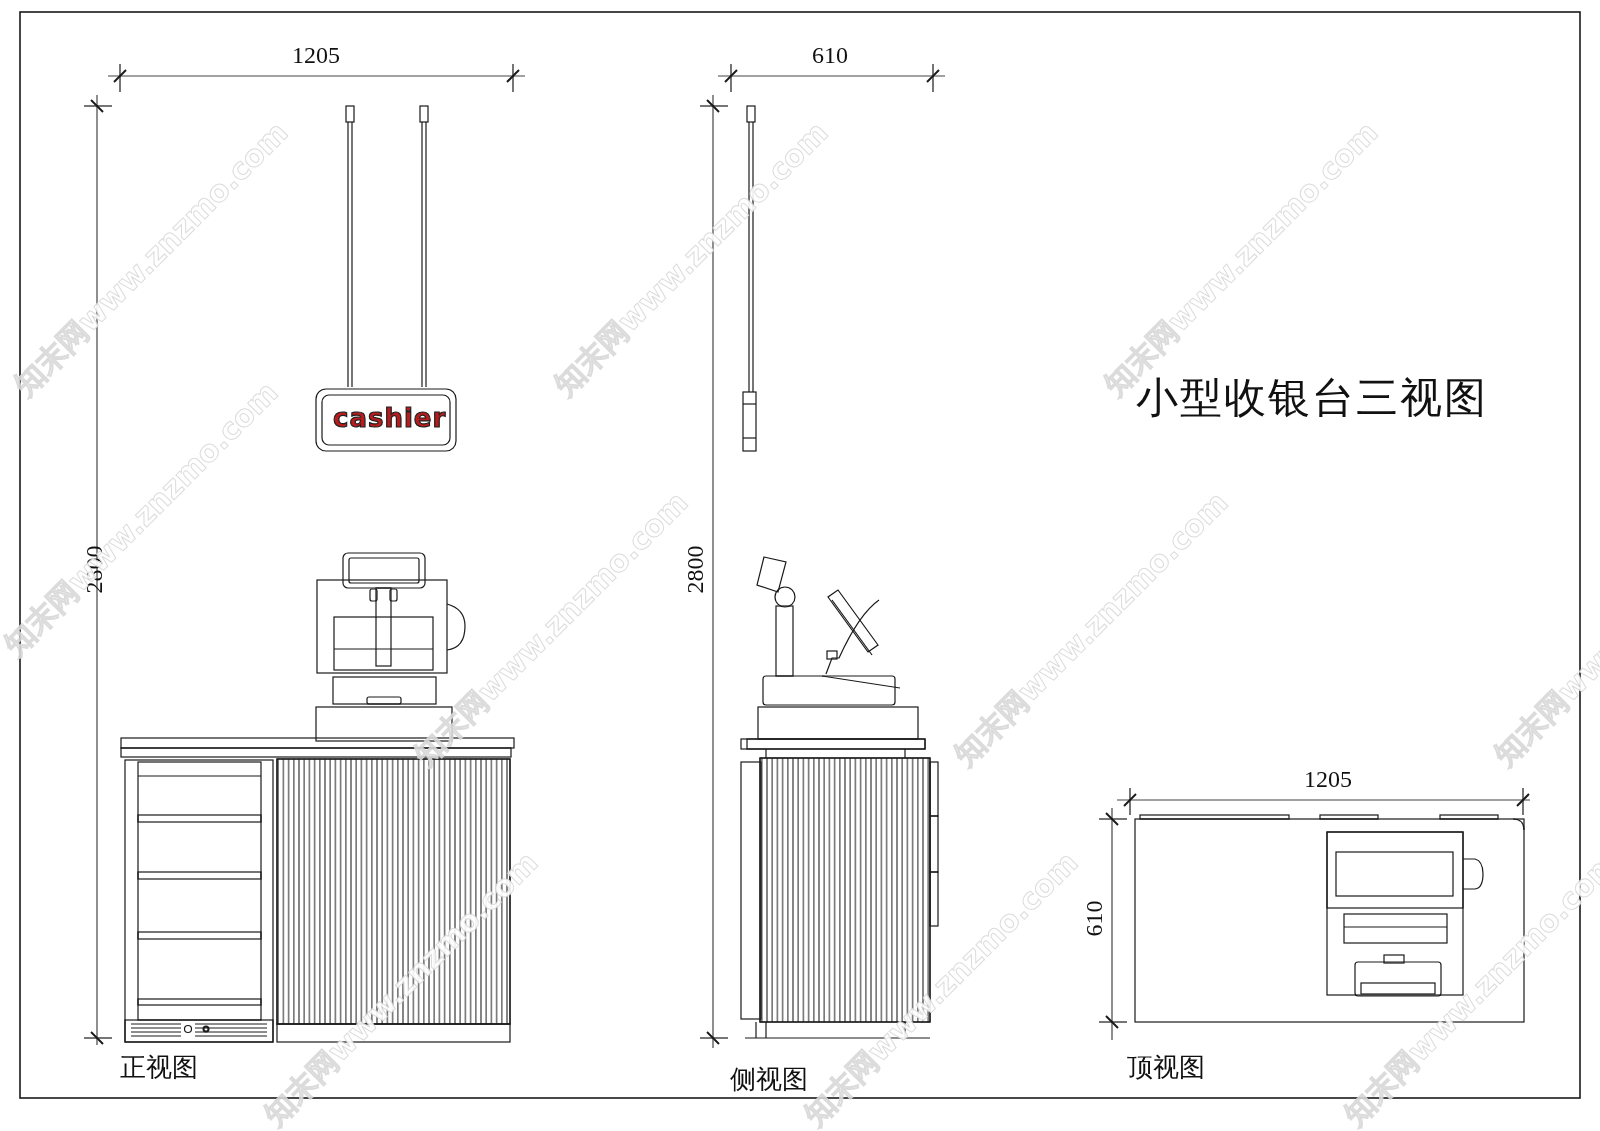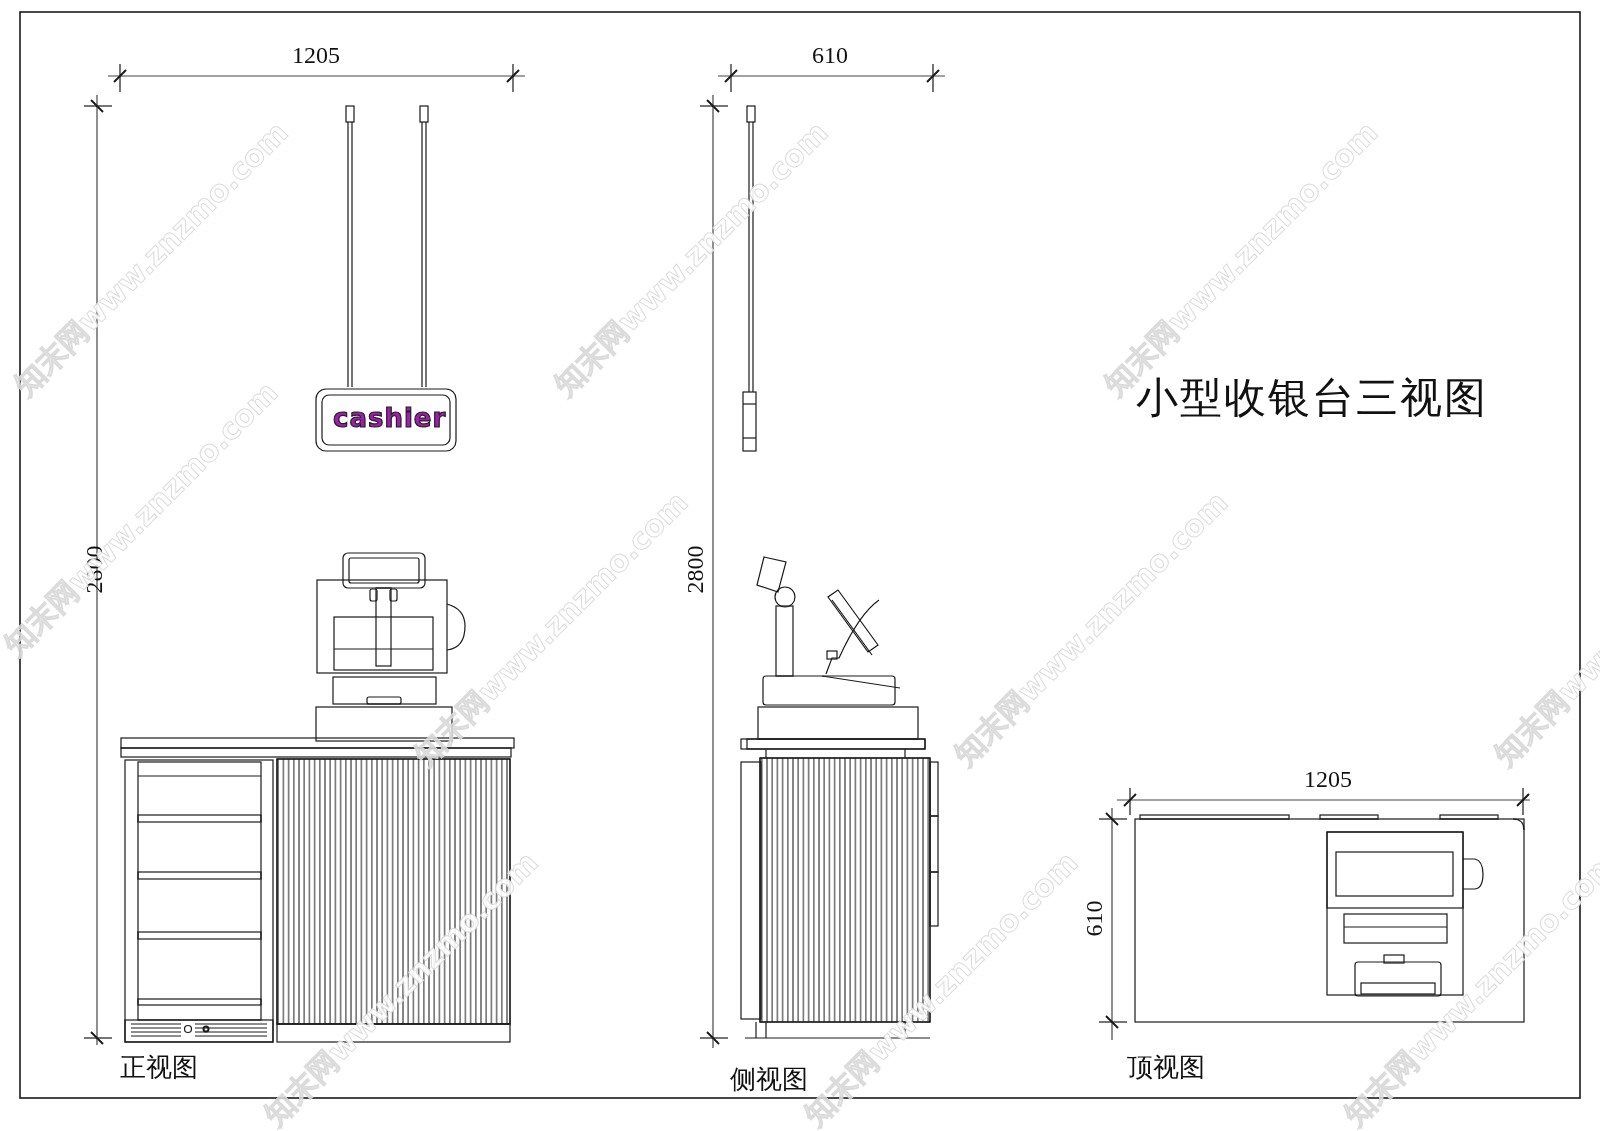--- a/index.html
+++ b/index.html
@@ -4,21 +4,21 @@
 <style>
   html,body{margin:0;padding:0;background:#fff;}
   body{width:1600px;height:1131px;position:relative;overflow:hidden;font-family:"DejaVu Serif",serif;}
   .sheet{position:absolute;left:0;top:0;width:1600px;height:882px;}
   svg{position:absolute;left:0;top:0;}
   .label{position:absolute;color:#111;white-space:nowrap;}
   .dim{font-family:"Liberation Serif","DejaVu Serif",serif;font-size:24px;}
   .dim-v{transform:rotate(-90deg);transform-origin:center center;}
   .view-label{font-family:"DejaVu Serif",serif;font-size:26px;}
   .title{font-family:"DejaVu Serif",serif;font-size:42px;letter-spacing:2px;}
-  .sign-text{font-family:"DejaVu Sans",sans-serif;font-size:26px;font-weight:bold;color:#a21caf;
+  .sign-text{font-family:"DejaVu Sans",sans-serif;font-size:26px;font-weight:bold;color:#b91c1c;
     -webkit-text-stroke:1.2px #222;letter-spacing:1px;}
   .wm{position:absolute;font-family:"DejaVu Sans",sans-serif;font-size:30px;font-weight:bold;color:#fff;
     -webkit-text-stroke:1px #d8d8d8;transform:rotate(-45deg);transform-origin:left center;white-space:nowrap;opacity:0.9;}
   .brand{position:absolute;font-family:"DejaVu Sans",sans-serif;color:#fff;-webkit-text-stroke:1.2px #bdbdbd;}
 </style>
 </head>
 <body>
 
 <div class="sheet">
 

